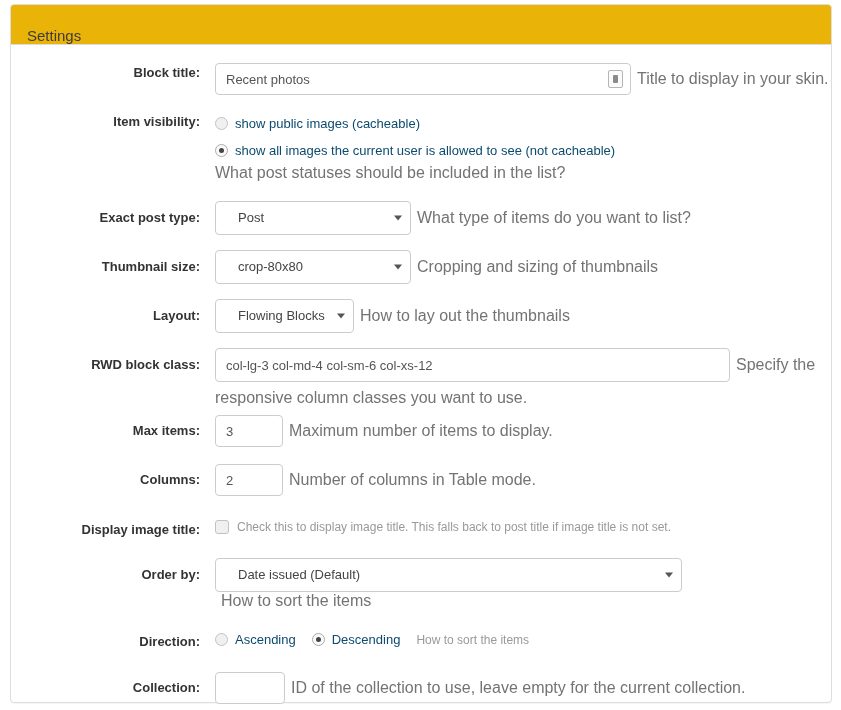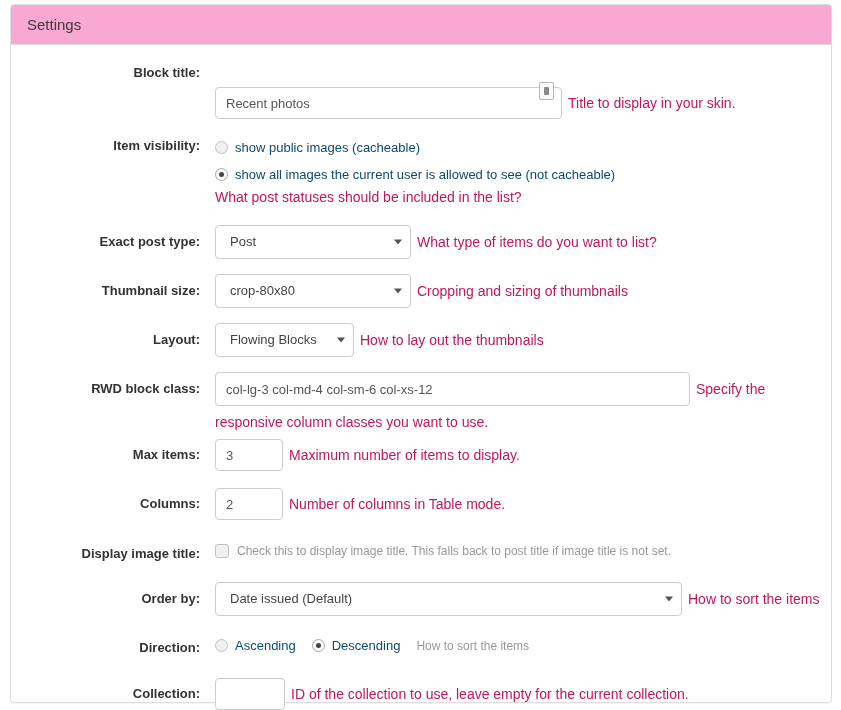--- a/index.html
+++ b/index.html
@@ -24,26 +24,26 @@
     height: 699px;
     background: #ffffff;
     border: 1px solid #dddddd;
     border-radius: 4px;
     box-sizing: border-box;
     box-shadow: 0 1px 1px rgba(0,0,0,0.04);
   }
 
   .panel-heading {
     height: 40px;
-    background: #f9a8d4;
+    background: #eab308;
     border-bottom: 1px solid #dddddd;
     border-top-left-radius: 3px;
     border-top-right-radius: 3px;
     display: flex;
-    align-items: center;
+    align-items: flex-end;
     padding: 0 16px;
     box-sizing: border-box;
   }
   .panel-title {
     font-size: 15px;
     color: #3c3c3c;
     font-weight: normal;
   }
 
   .panel-body {
@@ -83,22 +83,22 @@
     background: #ffffff;
     font-family: "Liberation Sans", sans-serif;
     font-size: 13px;
     color: #555555;
     padding: 0 10px;
     box-sizing: border-box;
     outline: none;
   }
   .txt-input::placeholder { color: #999; }
 
-  .input-title { width: 347px; padding-right: 28px; margin-top: 24px; }
-  .input-rwd { width: 475px; }
+  .input-title { width: 416px; padding-right: 28px; }
+  .input-rwd { width: 515px; }
   .input-tiny { width: 68px; }
   .input-collection { width: 70px; }
 
   .input-group {
     position: relative;
     display: inline-block;
   }
   .input-inline-icon {
     position: absolute;
     right: 8px;
@@ -122,20 +122,21 @@
   }
 
   .select-box {
     position: relative;
     display: inline-block;
     height: 34px;
     border: 1px solid #cccccc;
     border-radius: 4px;
     background: #ffffff;
     box-sizing: border-box;
+    padding-left: 8px;
   }
   .select-box .sel-text {
     display: block;
     line-height: 32px;
     padding: 0 26px 0 14px;
     font-size: 13px;
     color: #444444;
     white-space: nowrap;
     overflow: hidden;
   }
@@ -149,22 +150,22 @@
     border-left: 4px solid transparent;
     border-right: 4px solid transparent;
     border-top: 5px solid #555555;
   }
   .sel-post { width: 196px; }
   .sel-thumb { width: 196px; }
   .sel-layout { width: 139px; }
   .sel-orderby { width: 467px; }
 
   .help-text {
-    color: #be185d;
-    font-size: 14px;
+    color: #737373;
+    font-size: 16px;
     line-height: 18px;
     margin-left: 6px;
   }
   .help-inline {
     color: #999999;
     font-size: 12px;
   }
 
   .radio-line {
     display: flex;

